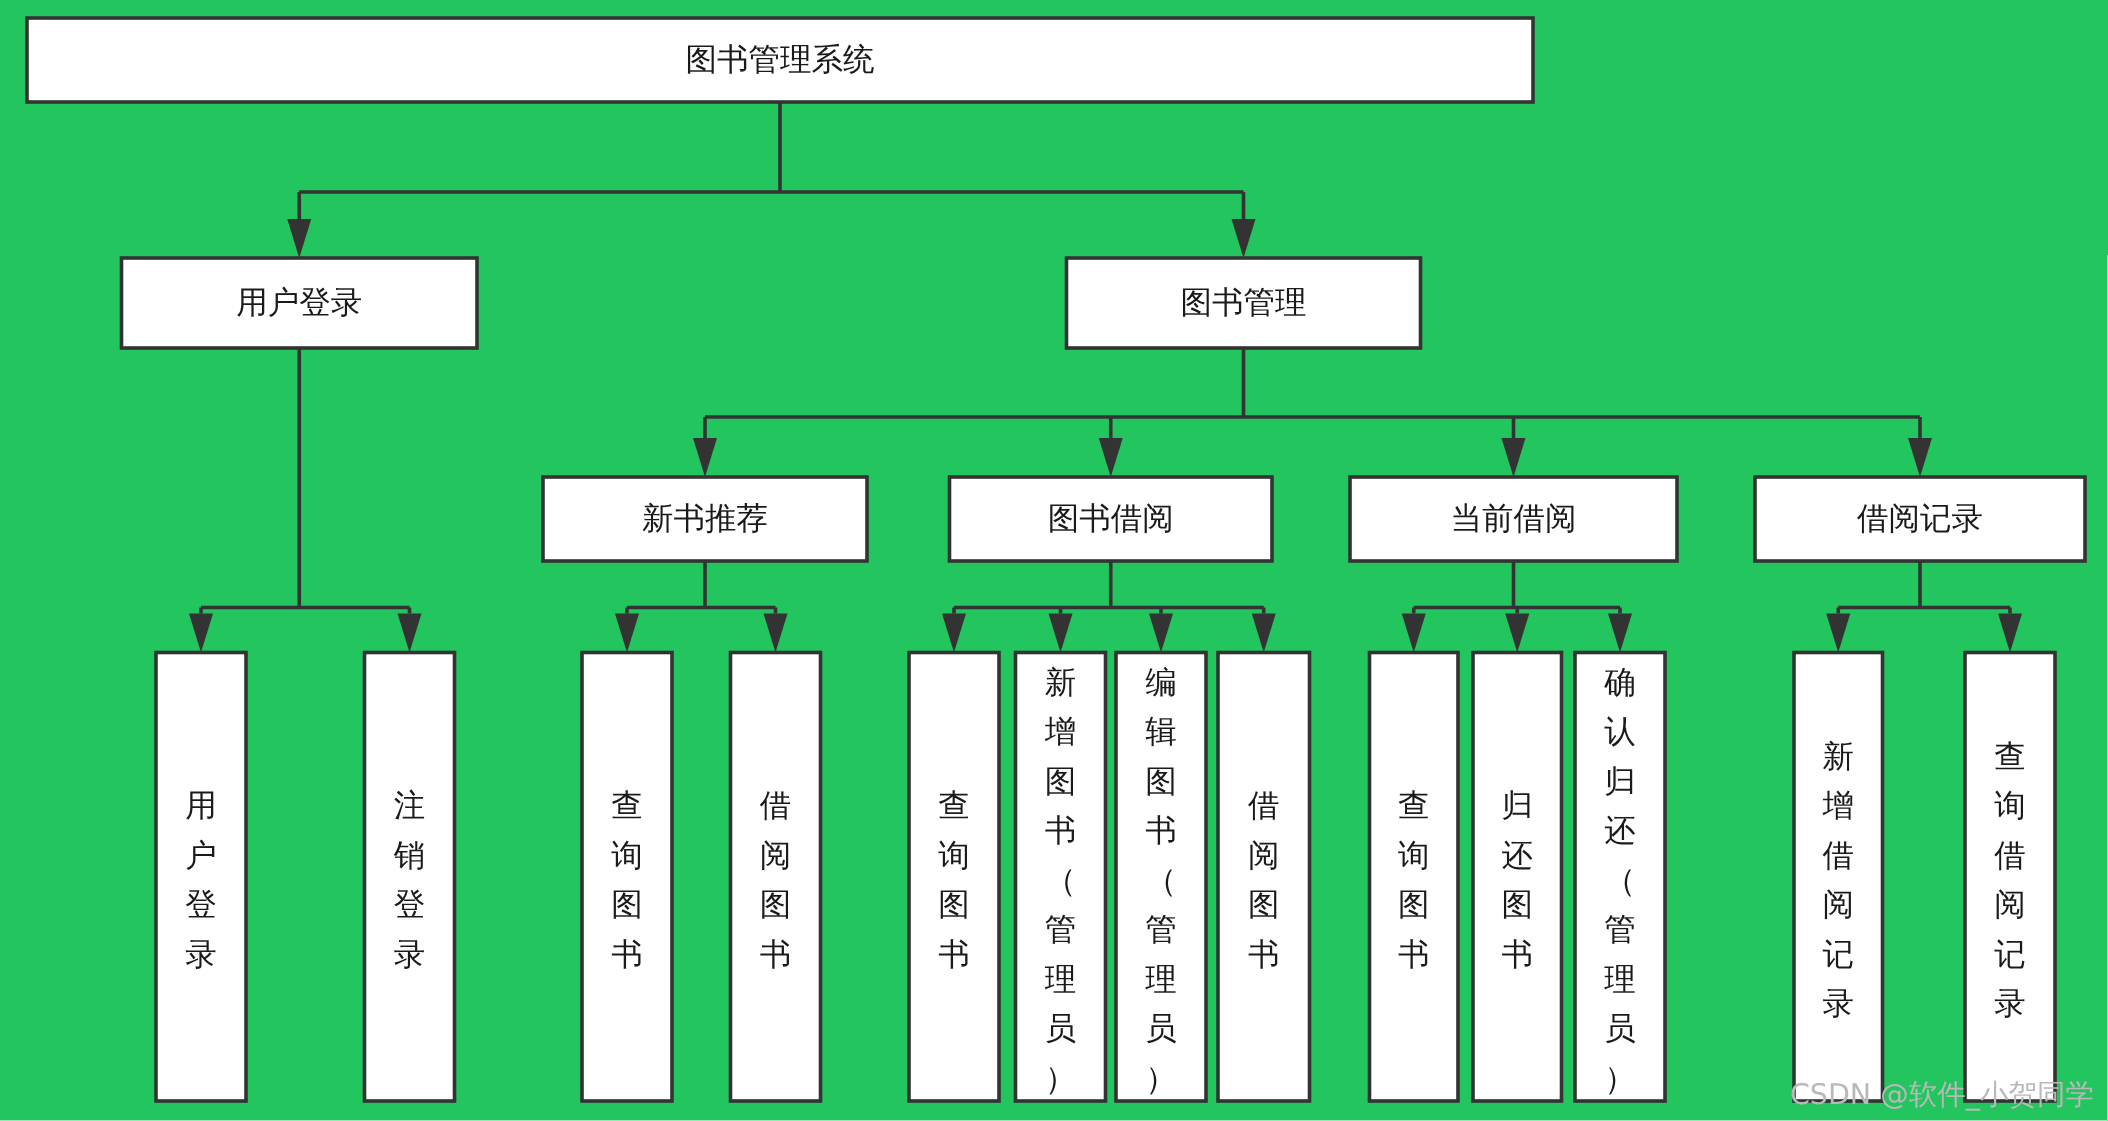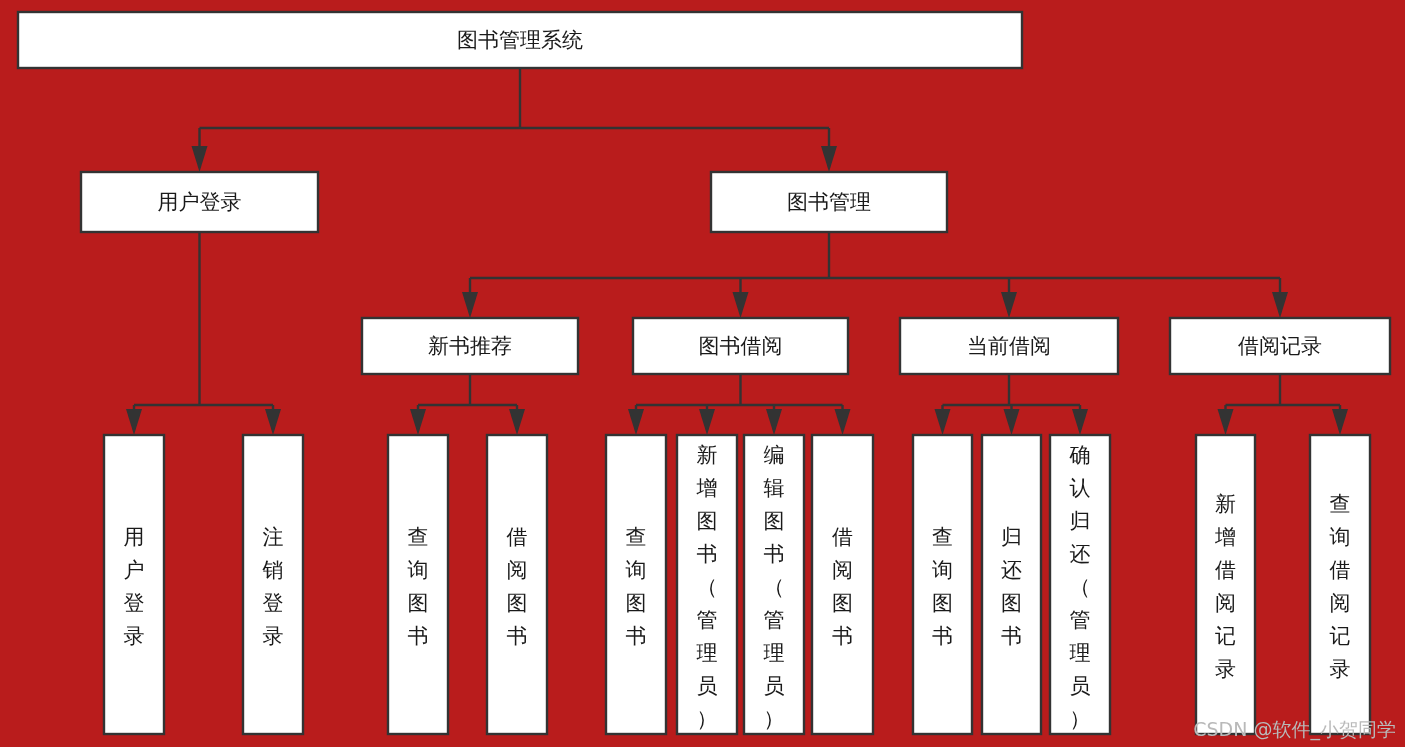--- a/index.html
+++ b/index.html
@@ -8,21 +8,21 @@
     padding: 0;
     background: #ffffff;
   }
   body {
     font-family: "DejaVu Sans", "Liberation Sans", sans-serif;
   }
   #diagram-root {
     position: relative;
     width: 1405px;
     height: 747px;
-    background: #b91c1c;
+    background: #22c55e;
     overflow: hidden;
   }
   svg#tree-svg {
     position: absolute;
     left: 0;
     top: 0;
     width: 1405px;
     height: 747px;
     display: block;
   }

